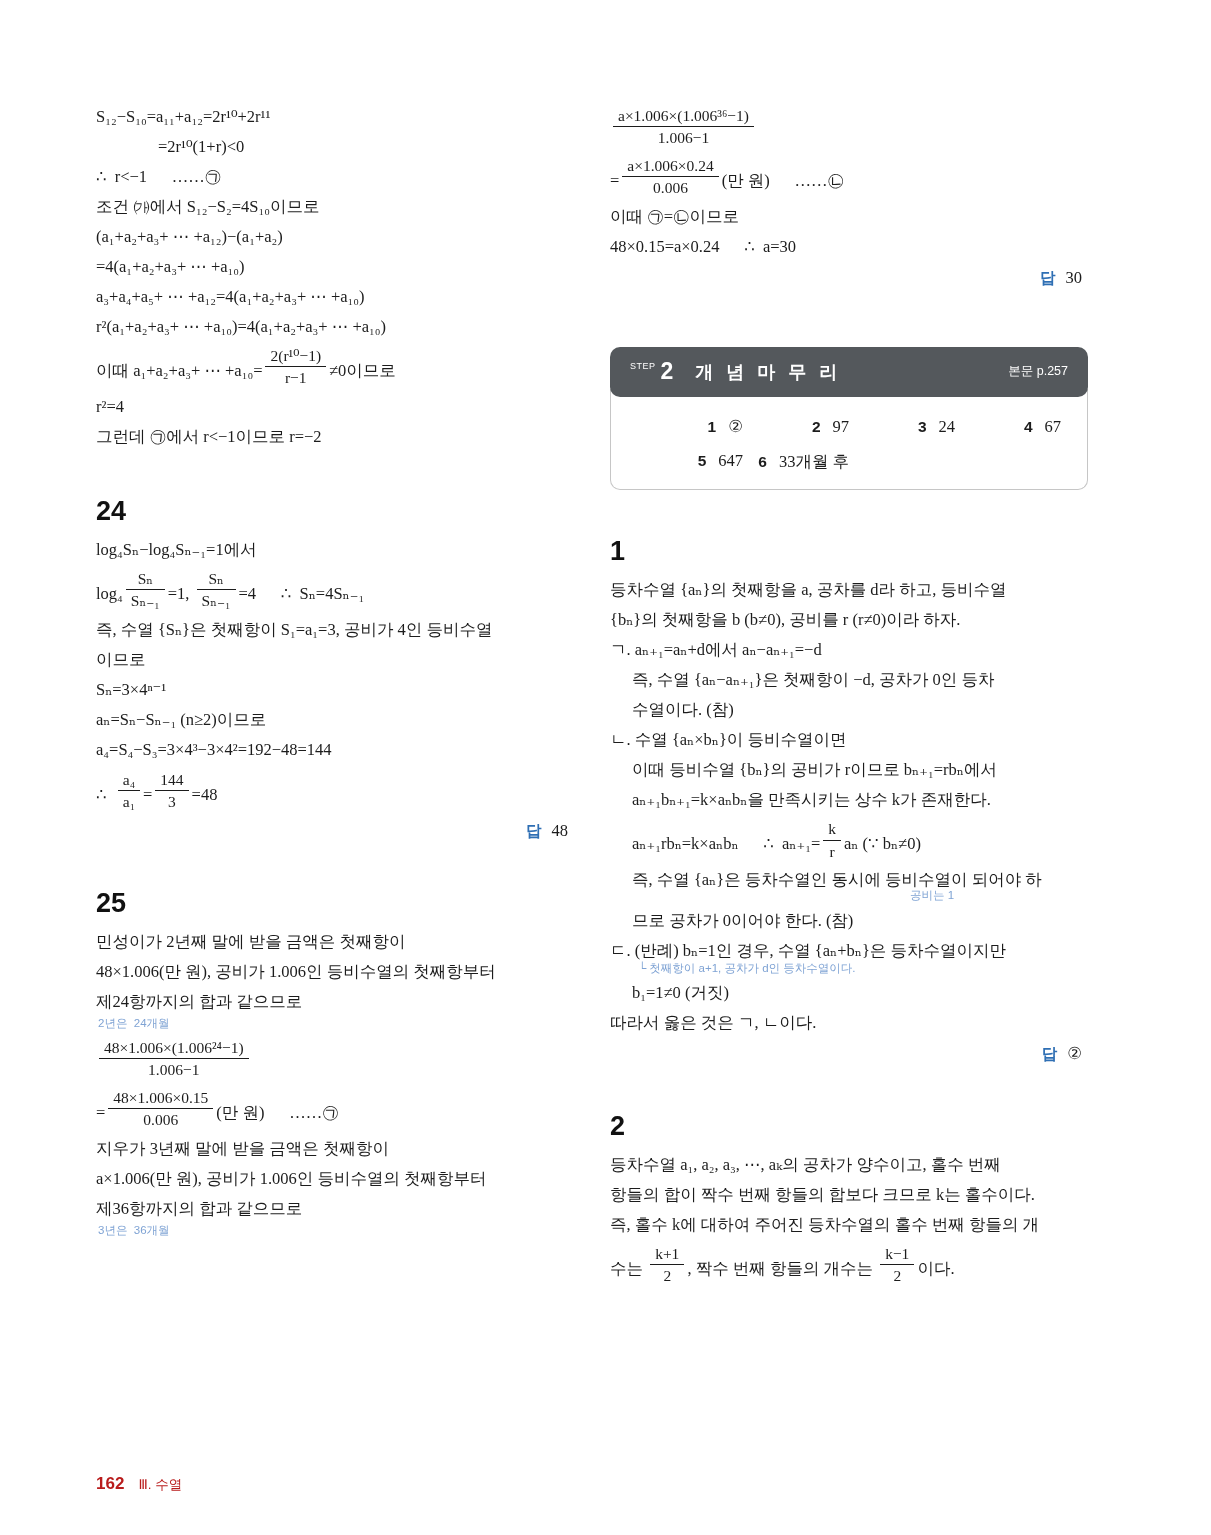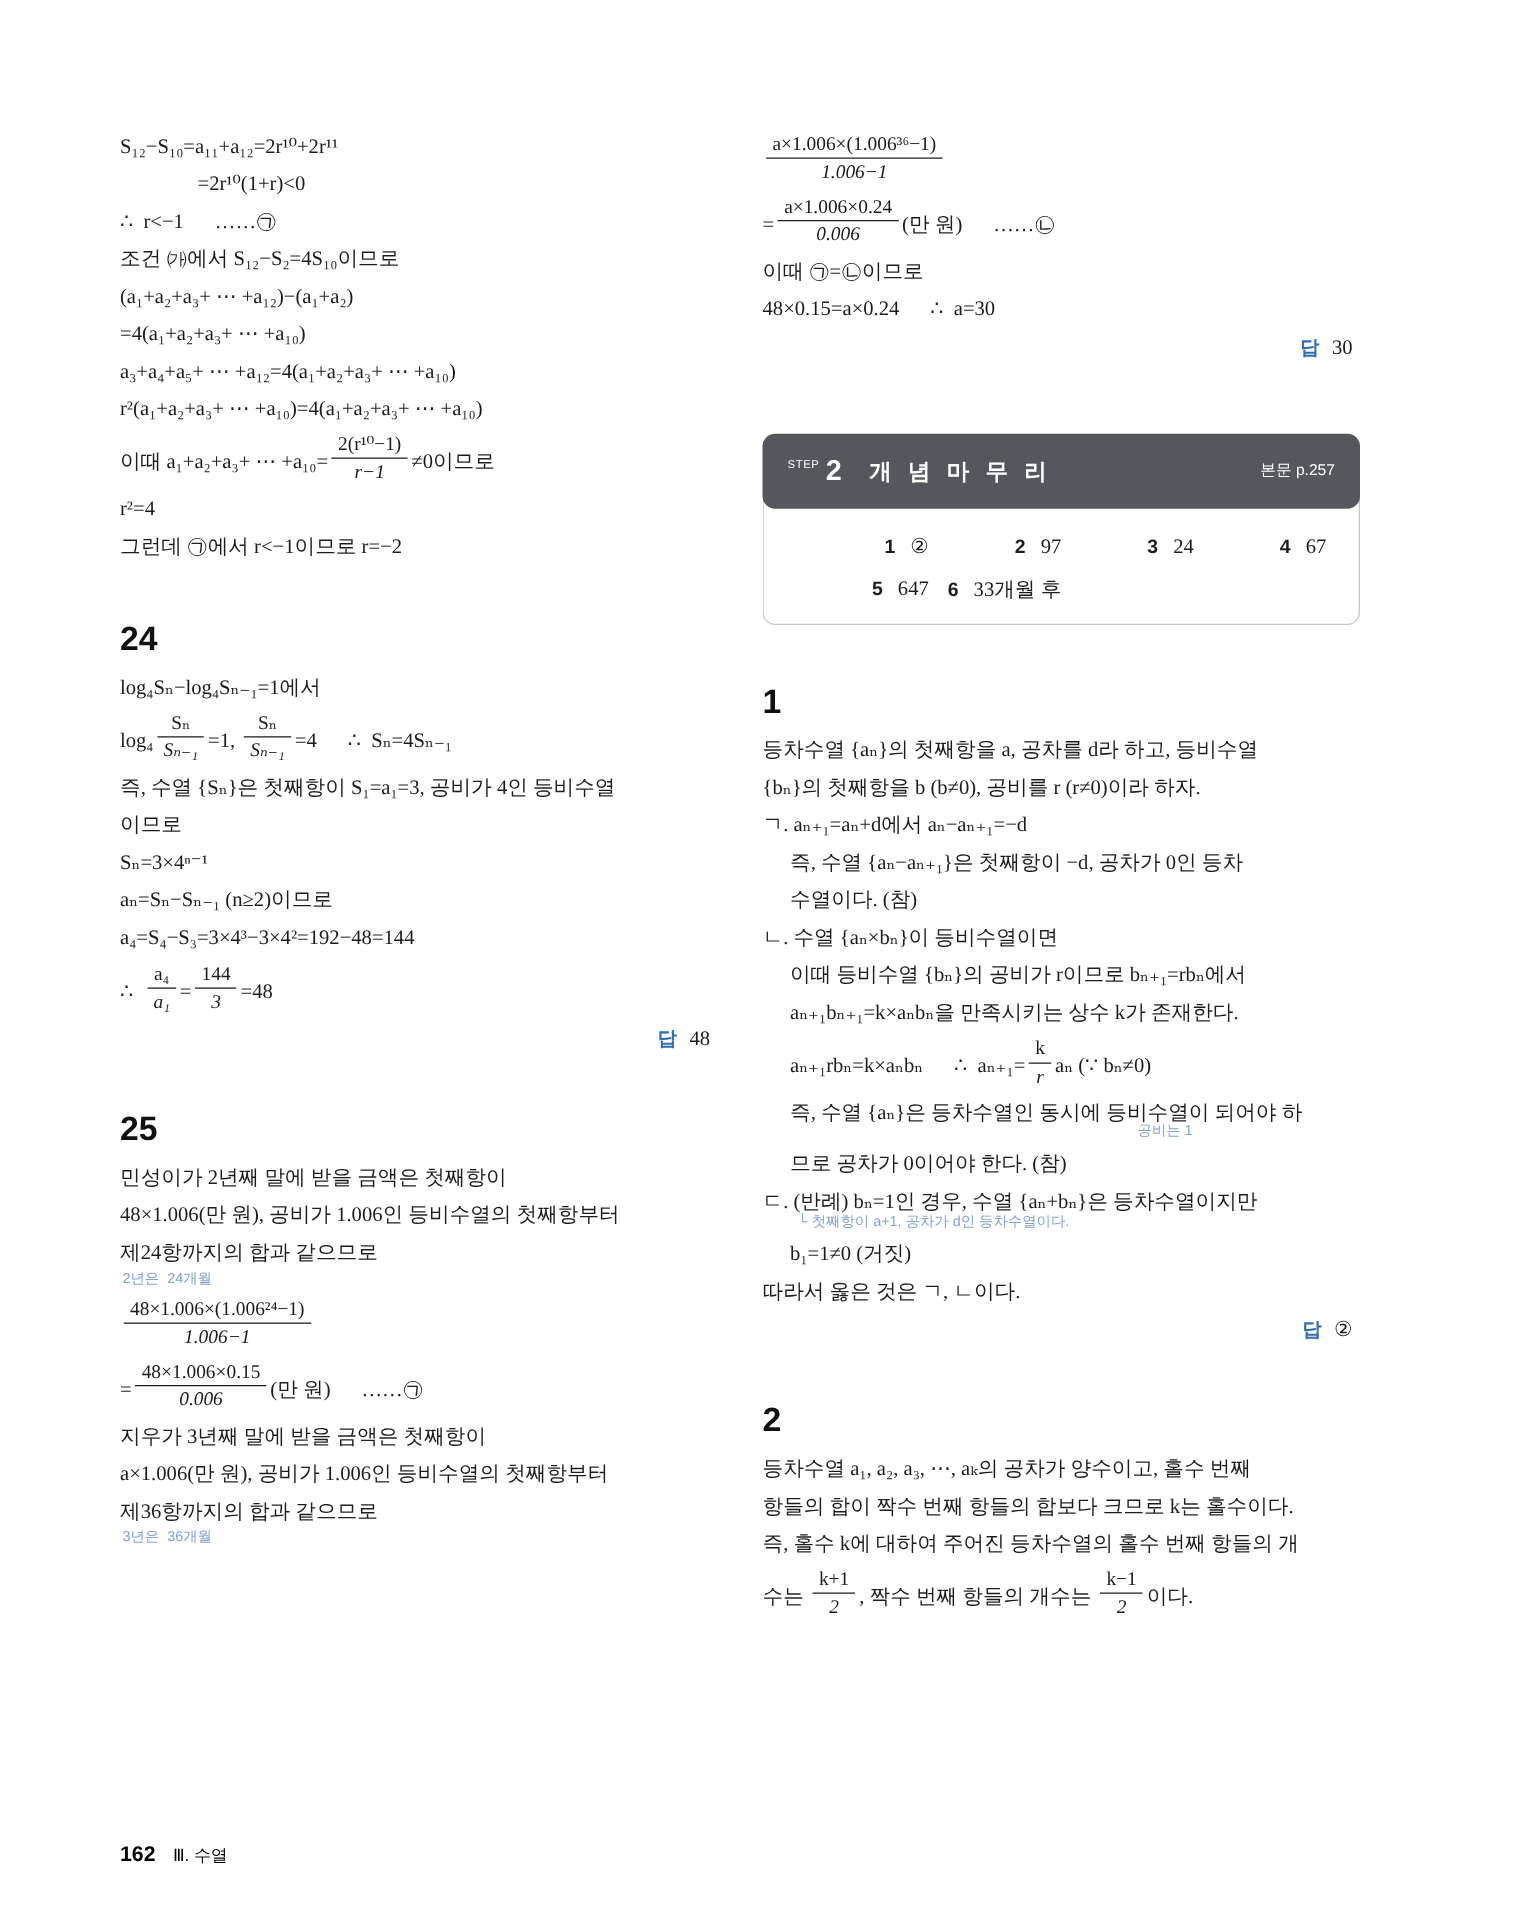--- a/index.html
+++ b/index.html
@@ -15,45 +15,45 @@
   .eqindent{margin-left:62px;}
   .indent{margin-left:22px;}
   .note{font-size:11.5px;color:#7fa3d4;line-height:1.2;margin:-2px 0 3px 2px;
         font-family:"Liberation Sans",sans-serif;}
   .note-g{margin-left:300px;margin-top:-8px;}
   .note-b{margin-left:28px;margin-top:-6px;}
 
   .frac{display:inline-block;text-align:center;vertical-align:-40%;margin:2px 3px;
         font-size:15.5px;line-height:1.25;}
   .frac .num{display:block;padding:0 5px 1px;text-align:center;}
-  .frac .den{display:block;border-top:1px solid #1c1c1c;padding:1px 5px 0;font-style:italic;}
+  .frac .den{display:block;border-top:1px solid #1c1c1c;padding:1px 5px 0;}
 
   .prob-num{font-family:"Liberation Sans",sans-serif;font-weight:700;font-size:27px;
             color:#111;margin:46px 0 10px 0;}
   section:first-child .prob-num{margin-top:0;}
 
   .answer-row{text-align:right;margin:8px 6px 0 0;font-size:16.5px;}
   .ans-label{color:#2f6fb4;font-weight:700;font-family:"Liberation Sans",sans-serif;
              margin-right:10px;font-size:15.5px;}
 
   .step-box{margin-top:58px;}
   .step-bar{display:flex;align-items:center;background:#54585c;color:#fff;
-            border-radius:10px;height:60px;padding:0 20px;position:relative;z-index:2;
+            border-radius:10px;height:50px;padding:0 20px;position:relative;z-index:2;
             font-family:"Liberation Sans",sans-serif;}
   .step-step{font-size:9px;letter-spacing:.5px;margin:-12px 5px 0 0;}
   .step-num{font-size:23px;font-weight:700;}
   .step-title{font-size:18px;font-weight:700;letter-spacing:4px;margin-left:22px;}
   .step-ref{margin-left:auto;font-size:12.5px;}
   .step-body{border:1px solid #c6c6c6;border-top:none;border-radius:0 0 10px 10px;
              margin-top:-8px;padding:28px 26px 16px;position:relative;z-index:1;}
   .ans-grid{display:grid;grid-template-columns:repeat(4,1fr);row-gap:14px;font-size:16.5px;text-align:right;}
   .ans-cell .n{font-family:"Liberation Sans",sans-serif;font-weight:700;margin-right:12px;
                font-size:15.5px;}
 
-  .footer{position:absolute;left:96px;top:1474px;font-family:"Liberation Sans",sans-serif;color:#000000;}
+  .footer{position:absolute;left:96px;top:1474px;font-family:"Liberation Sans",sans-serif;color:#b91c1c;}
   .footer .pg{font-weight:700;font-size:17px;}
   .footer .sec{font-size:13.5px;margin-left:14px;}
 </style>
 </head>
 <body>
 
 <div class="col" id="col-left">
 
   <section>
     <div class="lines">

